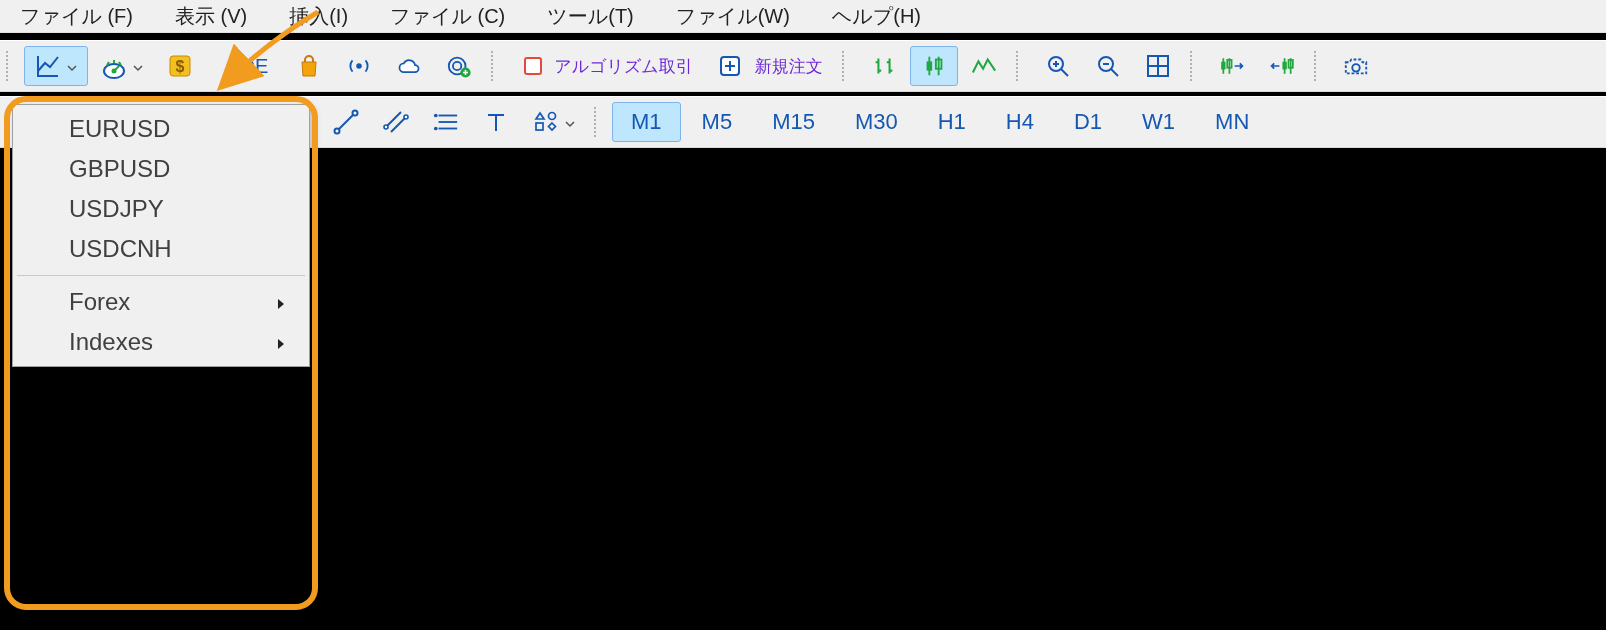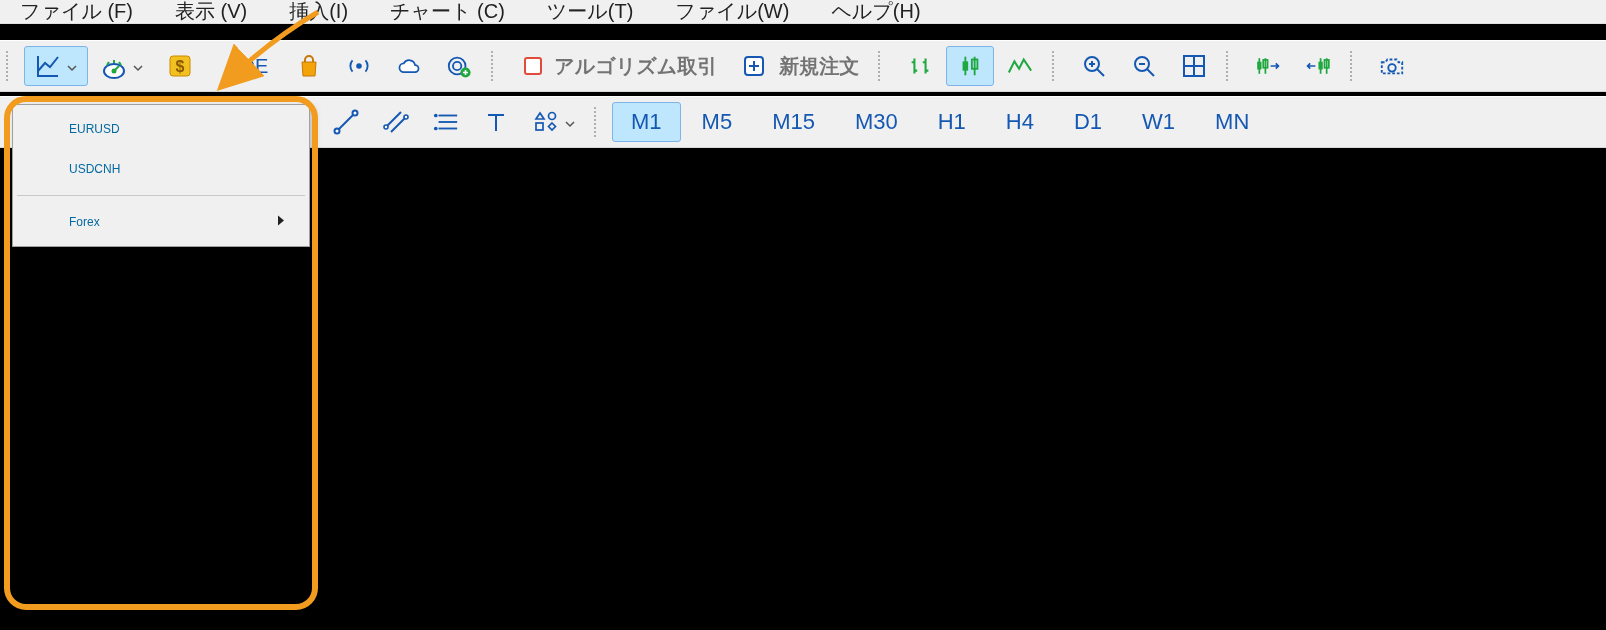--- a/index.html
+++ b/index.html
@@ -7,21 +7,21 @@
     width:1606px; height:630px;
     font-family:"Yu Gothic UI","Meiryo","Segoe UI",sans-serif;
     background:#000;
     font-size:20px;
     color:#222;
     position:relative;
     overflow:hidden;
   }
   
   .menubar {
-    position:absolute; left:0; top:0; width:100%; height:24px;
+    position:absolute; left:0; top:0; width:100%; height:33px;
     background:#F0F0F0;
     display:flex; align-items:center;
     padding-left:20px;
     box-sizing:border-box;
     border-bottom:1px solid #E0E0E0;
   }
   .menubar .mitem { margin-right:42px; cursor:default; }
   
   .toolbar {
     position:absolute; left:0; width:100%; height:52px;
@@ -43,41 +43,41 @@
     display:flex; align-items:center; justify-content:center;
     padding:0 10px;
     border:1px solid transparent;
     border-radius:3px;
     cursor:default;
     margin-right:2px;
   }
   .tbtn.selected { background:#BEE6FD; border-color:#7EB4EA; }
   .tbtn .dd { margin-left:6px; }
   .tlabel { color:#1458B3; font-size:20px; padding:0 4px; }
-  .plain-label { color:#737373; font-size:20px;font-weight:bold; }
+  .plain-label { color:#6d28d9; font-size:17px; }
   .icon-slot { width:26px; height:26px; display:flex; align-items:center; justify-content:center; }
   
   .timeframe { color:#1458B3; font-size:22px; padding:0 8px; }
   
   .ddmenu {
     position:absolute;
     left:12px; top:104px;
     width:296px;
     background:#F0F0F0;
     border:1px solid #A0A0A0;
     box-shadow:4px 4px 8px rgba(0,0,0,.2);
     z-index:60;
     padding:4px 0;
   }
   .dditem {
     height:40px;
     display:flex; align-items:center;
     padding-left:56px; padding-right:24px;
-    font-size:12px;
-    color:#0369a1;
+    font-size:24px;
+    color:#404040;
     cursor:default;
     position:relative;
   }
   .dditem .arrow {
     position:absolute; right:24px; top:50%; transform:translateY(-50%);
   }
   .ddsep {
     height:1px; background:#C8C8C8;
     margin:6px 4px;
   }
@@ -100,21 +100,21 @@
     pointer-events:none;
   }
 </style>
 </head>
 <body>
 
 <div class="menubar">
   <div class="mitem">ファイル (F)</div>
   <div class="mitem">表示 (V)</div>
   <div class="mitem">挿入(I)</div>
-  <div class="mitem">チャート (C)</div>
+  <div class="mitem">ファイル (C)</div>
   <div class="mitem">ツール(T)</div>
   <div class="mitem">ファイル(W)</div>
   <div class="mitem">ヘルプ(H)</div>
 </div>
 
 <div class="toolbar row1">
   <div class="grip"></div>
 
   <div class="tbtn selected">
     <span class="icon-slot">
@@ -409,25 +409,30 @@
       </div>
       <div class="tbtn">
         <span class="timeframe">MN</span>
       </div>
     </div>
 </div>
 
 <div class="ddmenu">
   <div id="ddsymbols">
       <div class="dditem">EURUSD</div>
+      <div class="dditem">GBPUSD</div>
+      <div class="dditem">USDJPY</div>
       <div class="dditem">USDCNH</div>
     </div>
   <div class="ddsep"></div>
   <div id="ddgroups">
       <div class="dditem">Forex<span class="arrow"><svg width="8" height="12" viewBox="0 0 8 12">
+            <path d="M1 1 L7 6 L1 11 Z" fill="#222"></path>
+          </svg></span></div>
+      <div class="dditem">Indexes<span class="arrow"><svg width="8" height="12" viewBox="0 0 8 12">
             <path d="M1 1 L7 6 L1 11 Z" fill="#222"></path>
           </svg></span></div>
     </div>
 </div>
 
 <div class="annot-box"></div>
 
 <svg class="annot-arrow" width="120" height="90" viewBox="0 0 120 90">
   <defs>
     <marker id="ah" markerWidth="9" markerHeight="9" refX="7" refY="4.5" orient="auto">

